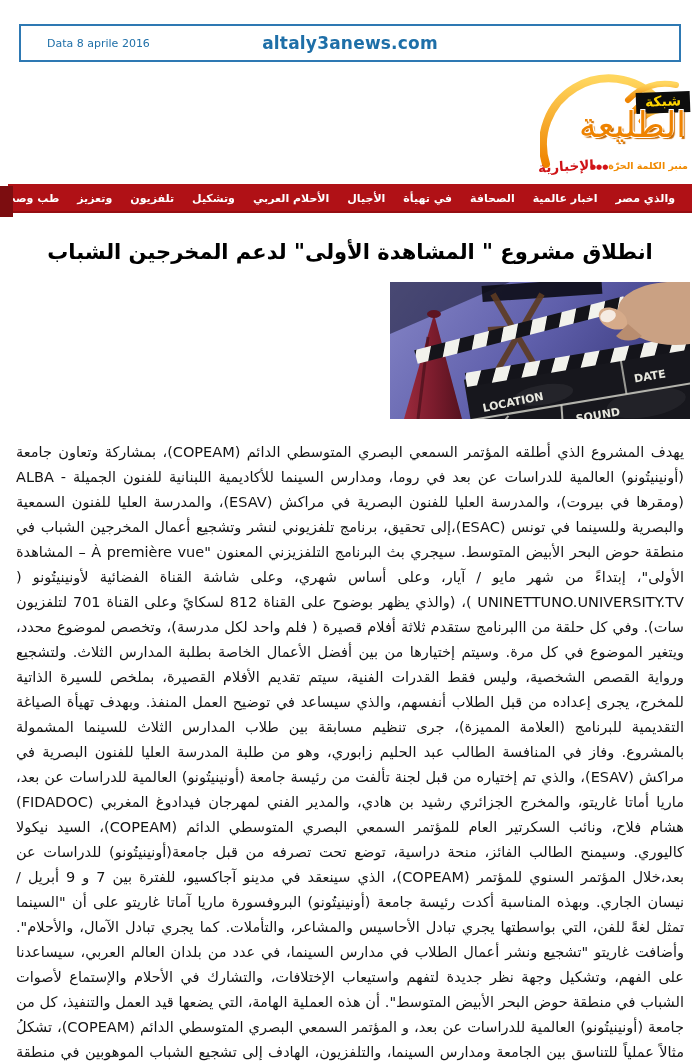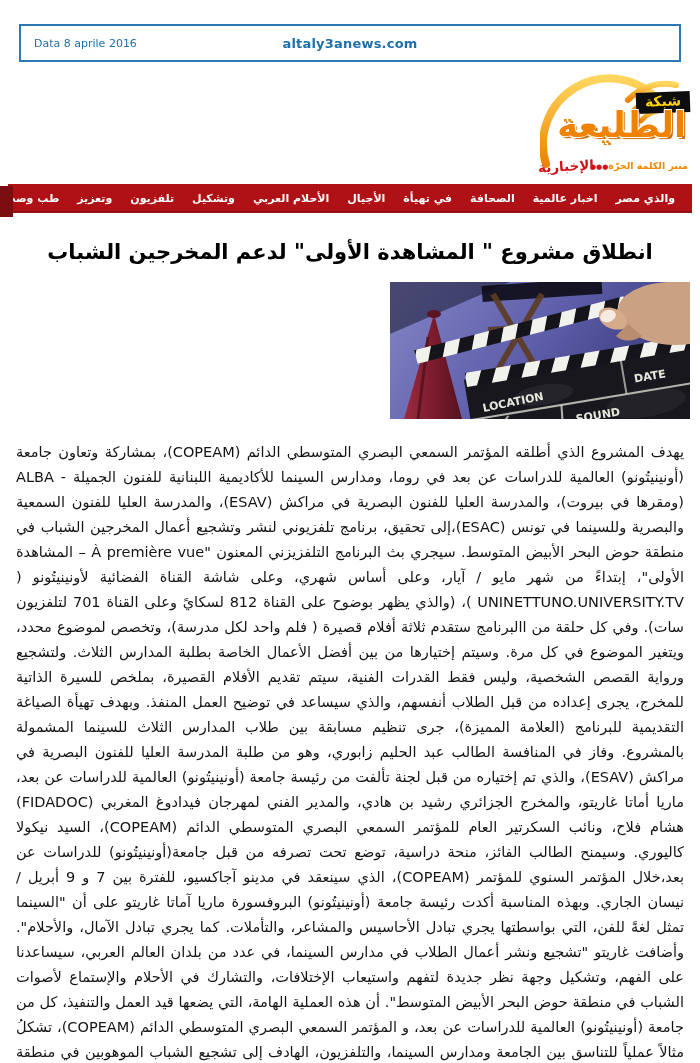--- a/index.html
+++ b/index.html
@@ -6,36 +6,36 @@
   body{
     width:700px;height:1063px;margin:0 auto;position:relative;
     font-family:"DejaVu Sans","Liberation Sans",sans-serif;
     color:#111;overflow:hidden;
   }
   
   .topbar{
     margin:24px 19px 0 19px;height:34px;border:2px solid #2e79b3;
     position:relative;display:flex;align-items:center;background:#fff;
   }
-  .topbar .date{color:#1e6fa8;font-size:11px;padding-left:13px;}
+  .topbar .date{color:#1e6fa8;font-size:11px;padding-left:26px;}
   .topbar .domain{
     position:absolute;left:0;right:0;text-align:center;
-    color:#1e6fa8;font-size:13px;font-weight:bold;letter-spacing:.2px;
+    color:#1e6fa8;font-size:17px;font-weight:bold;letter-spacing:.2px;
   }
   
   .logo-row{height:122px;position:relative;}
   .logo{position:absolute;top:10px;right:8px;width:152px;height:104px;}
   .logo svg{position:absolute;top:0;left:0;}
   .logo .network-box{
     position:absolute;top:20px;right:2px;background:#0d0d0d;color:#ffd400;
     font-size:14px;font-weight:bold;padding:1px 9px 3px 9px;transform:rotate(-2deg);
     line-height:17px;
   }
   .logo .brand{
-    position:absolute;top:33px;right:6px;font-size:35px;font-weight:bold;color:#ef8300;
+    position:absolute;top:33px;right:6px;font-size:35px;font-weight:normal;color:#ef8300;
     text-shadow:-1px -1px 0 #fff,1px -1px 0 #fff,-1px 1px 0 #fff,2px 2px 1px #c96a00;
     line-height:40px;white-space:nowrap;
   }
   .logo .tagline{
     position:absolute;top:88px;right:4px;direction:rtl;white-space:nowrap;
     color:#f08a00;font-size:9.5px;font-weight:bold;
   }
   .logo .tagline .dots{color:#d31318;font-size:7px;letter-spacing:1px;}
   .logo .agency{
     position:absolute;left:-2px;bottom:2px;color:#cf1418;font-size:13.5px;font-weight:bold;

